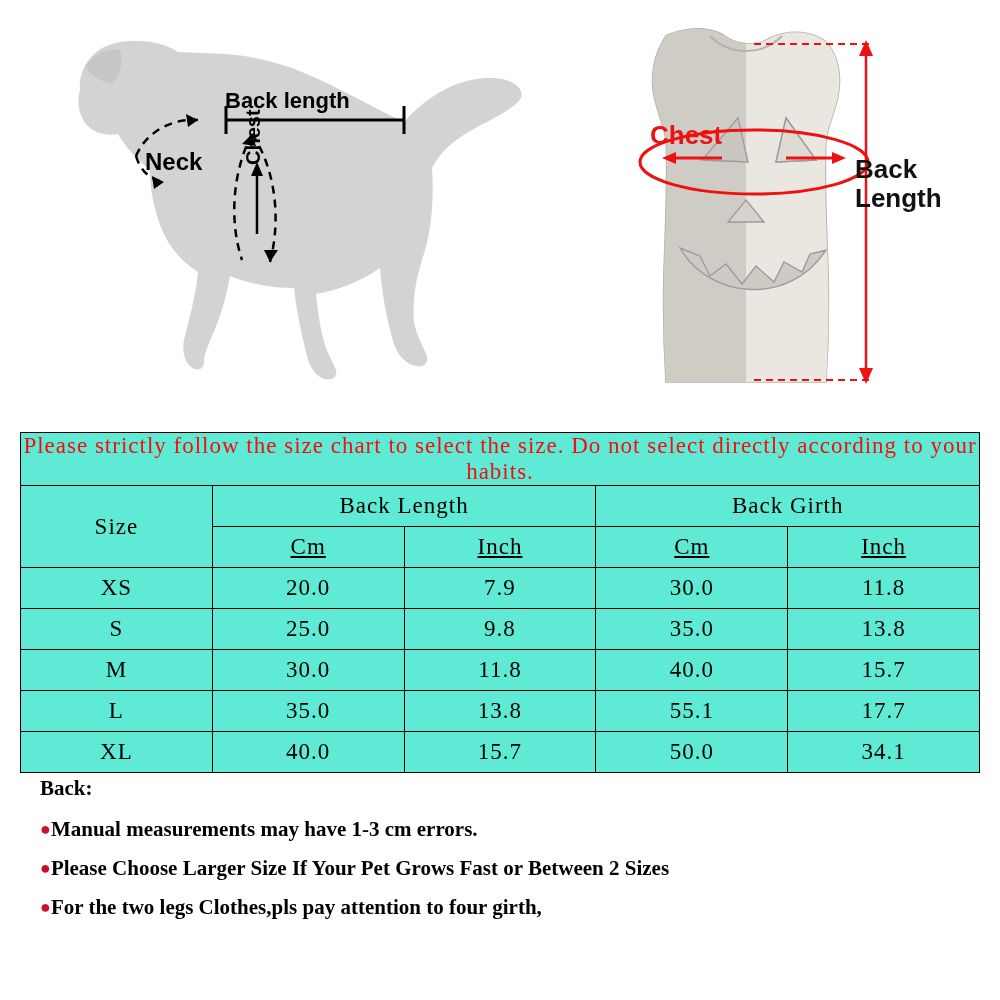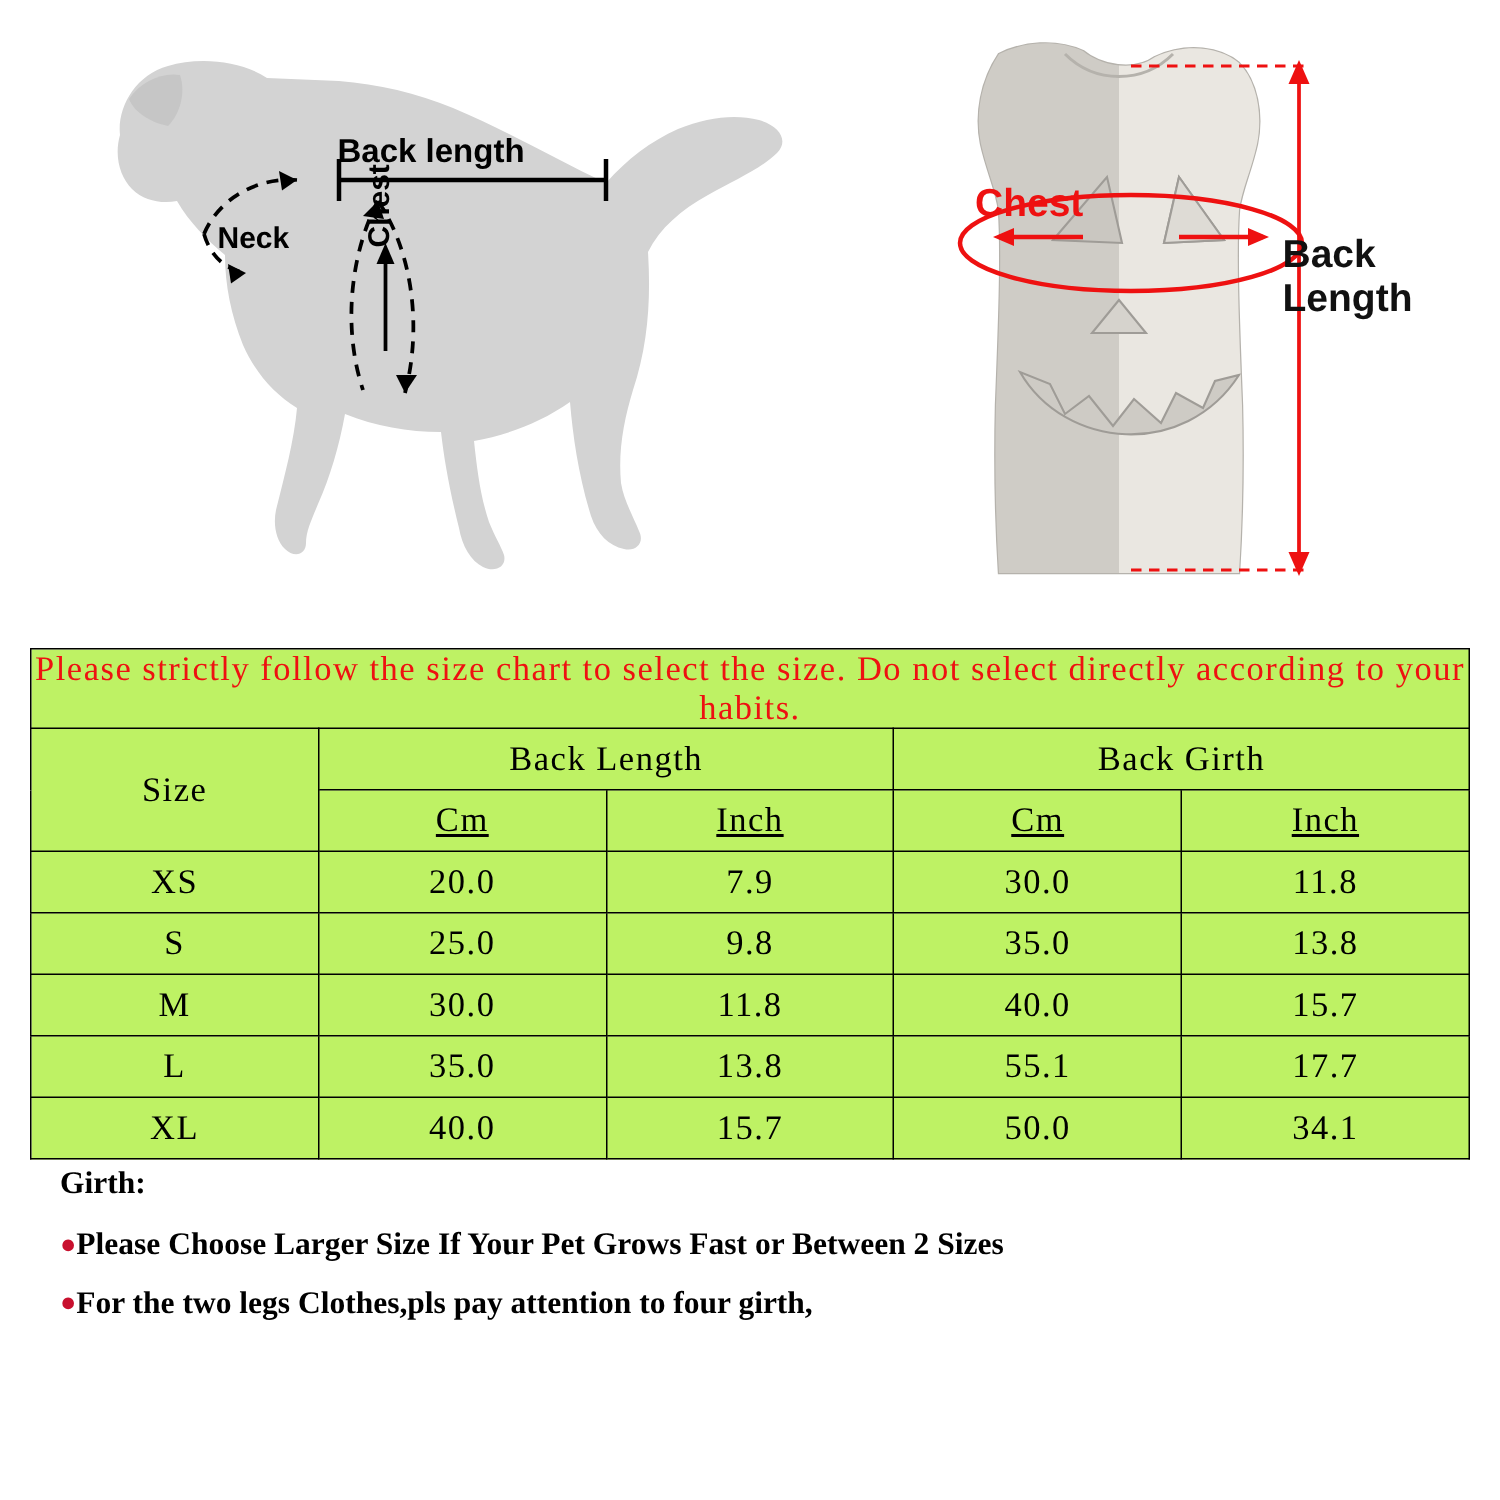--- a/index.html
+++ b/index.html
@@ -47,21 +47,21 @@
   }
 
   .lbl-backlength {
     left: 205px;
     top: 78px;
     font-size: 22px;
   }
   .lbl-neck {
     left: 125px;
     top: 138px;
-    font-size: 20px;
+    font-size: 24px;
   }
   .lbl-chest {
     left: 222px;
     top: 155px;
     font-size: 20px;
     transform: rotate(-90deg);
     transform-origin: left top;
   }
 
   .lbl-chest-red {
@@ -95,21 +95,21 @@
   table.size-chart td,
   table.size-chart th {
     border: 1px solid #000000;
     text-align: center;
     font-family: "Liberation Serif", serif;
     font-size: 23px;
     font-weight: 400;
     letter-spacing: 1px;
     padding: 0;
     height: 40px;
-    background: #bef264;
+    background: #5eead4;
   }
   .warn-row td {
     color: #ee1111;
     font-size: 19.5px;
     height: 30px;
     letter-spacing: 0px;
     font-family: "Liberation Sans", sans-serif;
     font-weight: 400;
   }
   .hdr td {
@@ -329,20 +329,23 @@
         <td>40.0</td>
         <td>15.7</td>
         <td>50.0</td>
         <td>34.1</td>
       </tr>
     </tbody>
   </table>
 </div>
 
 <div class="notes">
-  <div class="note-line note-head">Girth:</div>
+  <div class="note-line note-head">Back:</div>
+  <div class="note-line">
+    <span class="bullet">●</span><span>Manual measurements may have 1-3 cm errors.</span>
+  </div>
   <div class="note-line">
     <span class="bullet">●</span><span>Please Choose Larger Size If Your Pet Grows Fast or Between 2 Sizes</span>
   </div>
   <div class="note-line">
     <span class="bullet">●</span><span>For the two legs Clothes,pls pay attention to four girth,</span>
   </div>
 </div>
 
 </body></html>

